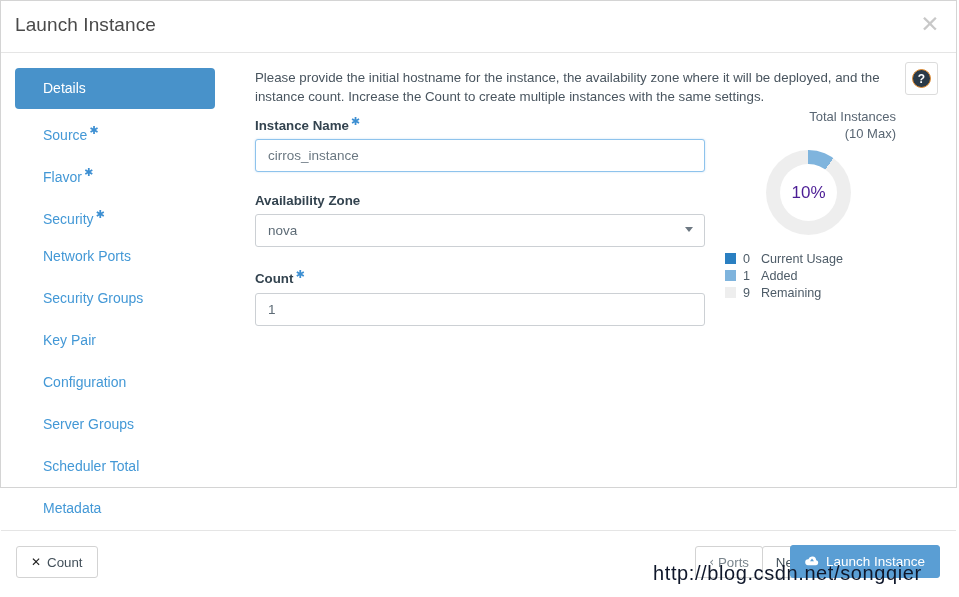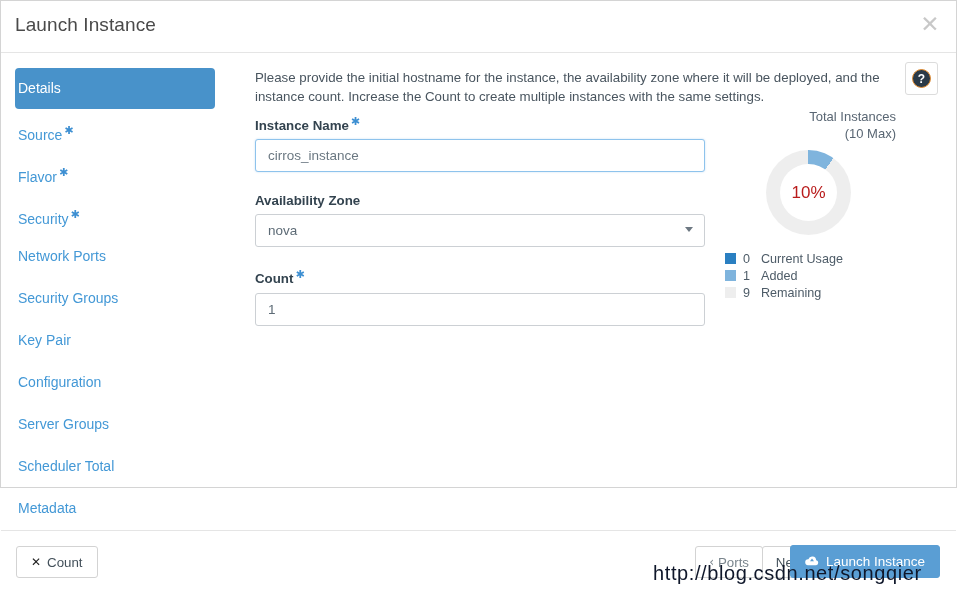--- a/index.html
+++ b/index.html
@@ -72,21 +72,21 @@
   
   .sidebar {
     flex: 0 0 228px;
     padding: 15px 14px 0 14px;
     box-sizing: border-box;
   }
   .nav-item {
     display: block;
     height: 41px;
     line-height: 41px;
-    padding-left: 3px;
+    padding-left: 28px;
     font-size: 14px;
     color: #4398d6;
     border-radius: 4px;
     cursor: pointer;
     white-space: nowrap;
     box-sizing: border-box;
     margin-bottom: 1px;
   }
   .nav-item.active {
     background: #4892ca;
@@ -217,21 +217,21 @@
     left: 14px;
     top: 14px;
     width: 57px;
     height: 57px;
     border-radius: 50%;
     background: #ffffff;
     display: flex;
     align-items: center;
     justify-content: center;
     font-size: 17px;
-    color: #b91c1c;
+    color: #4c1d95;
   }
   .legend {
     margin-top: 14px;
     margin-left: 4px;
   }
   .legend-row {
     display: flex;
     align-items: center;
     height: 17px;
     font-size: 12.6px;

